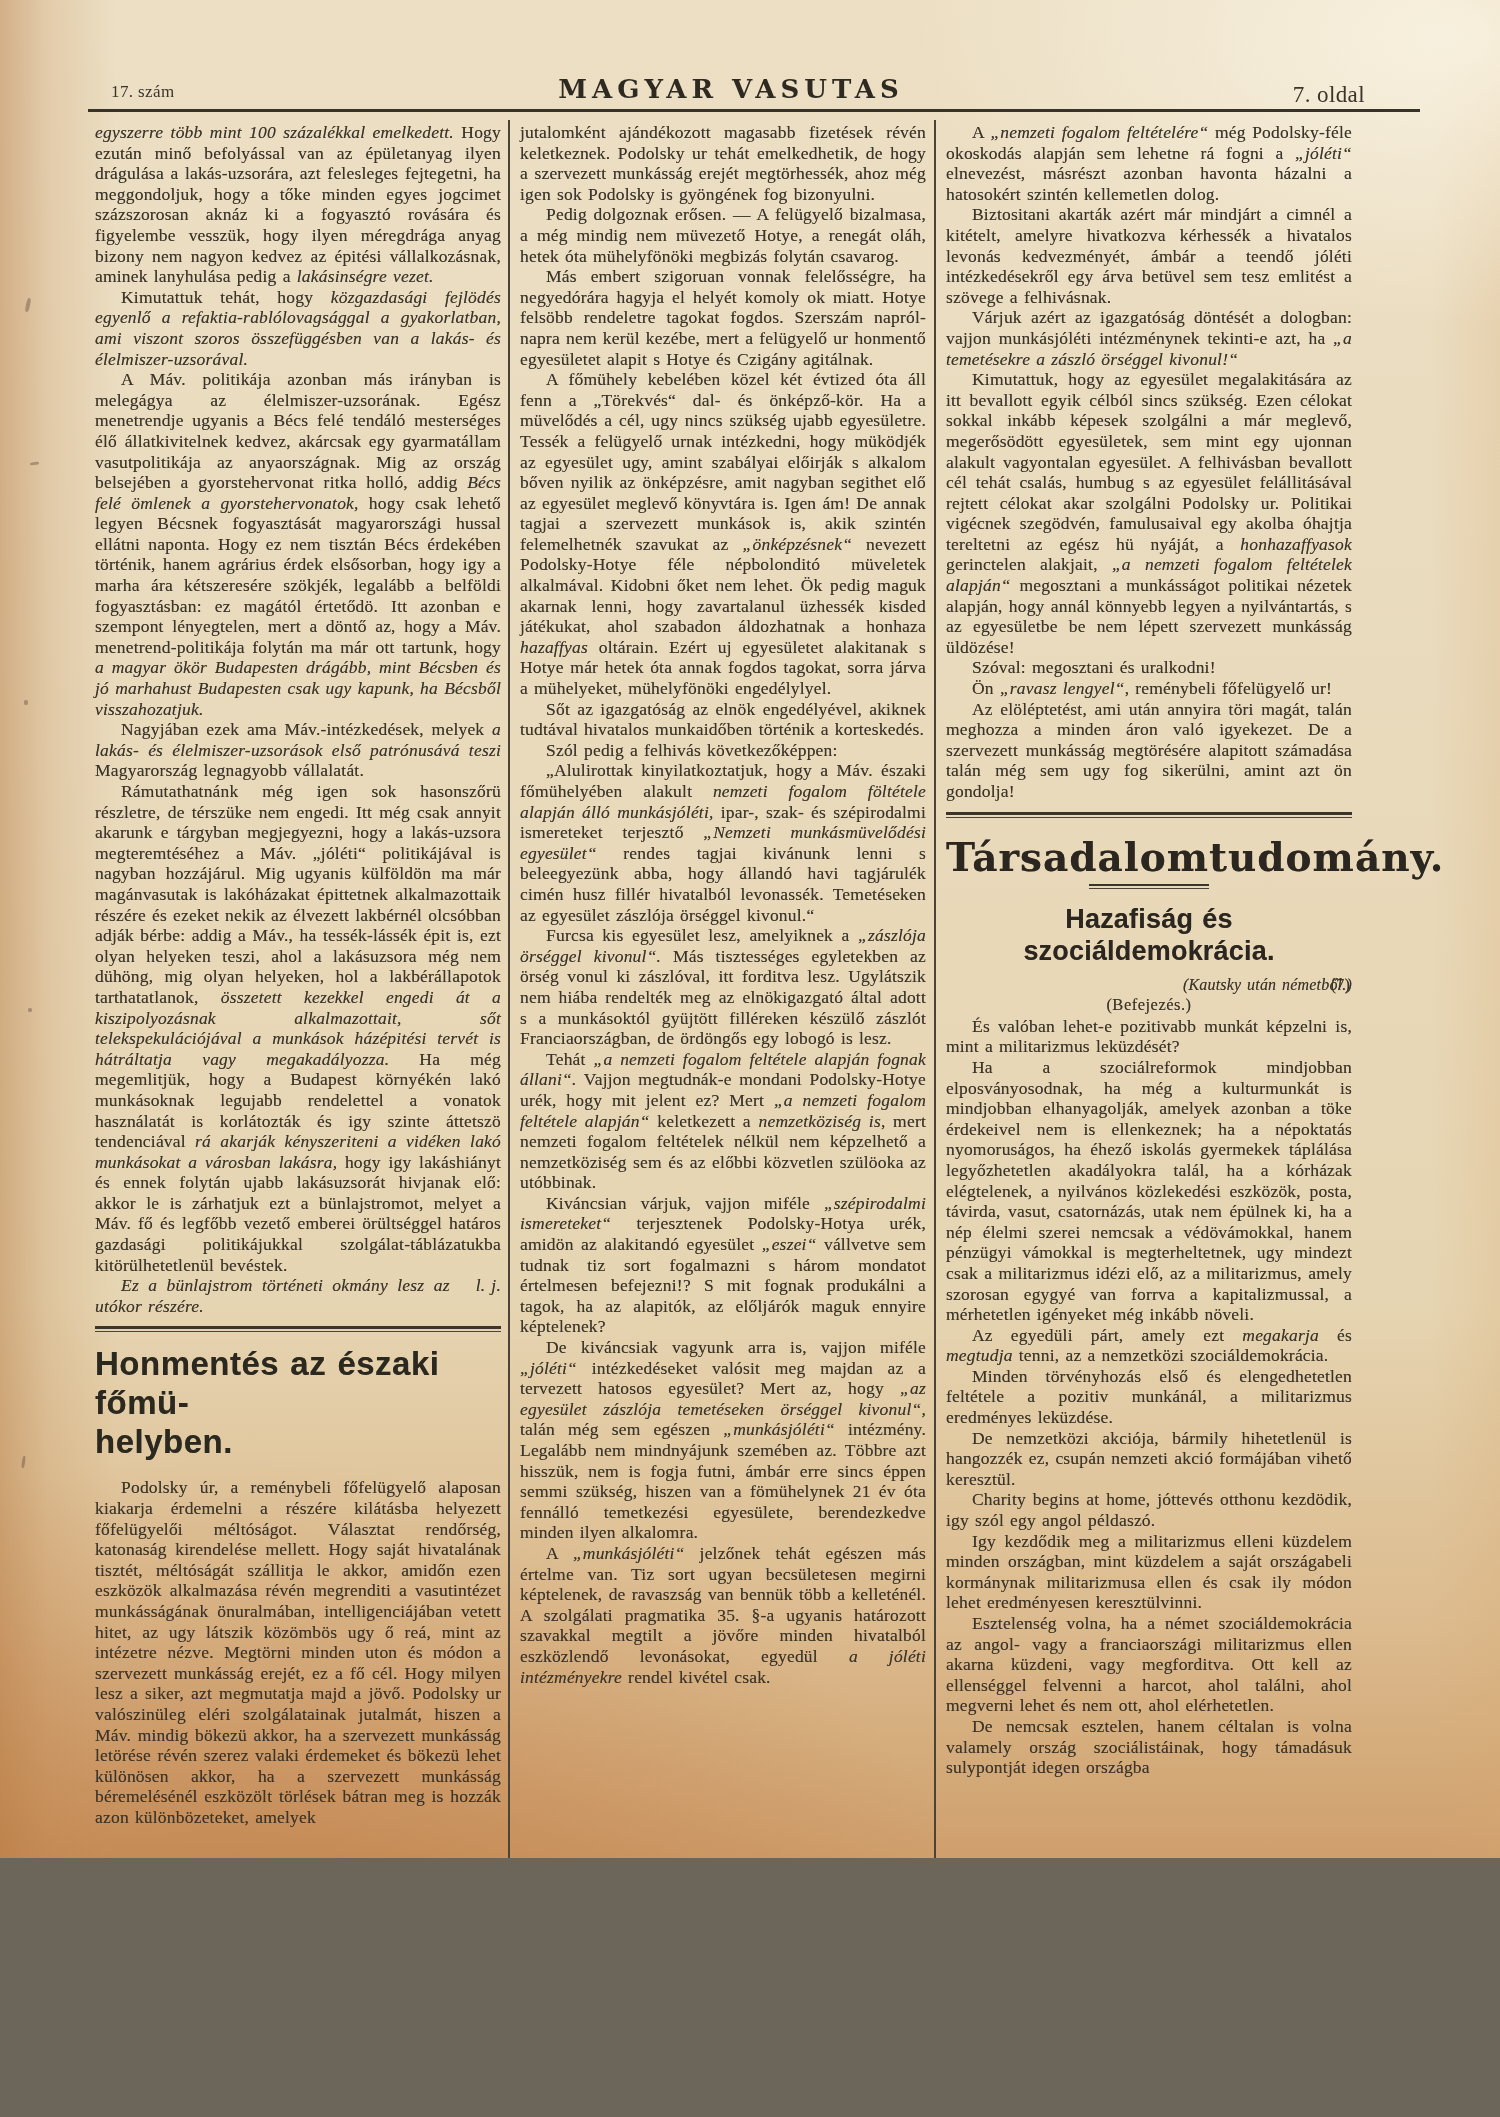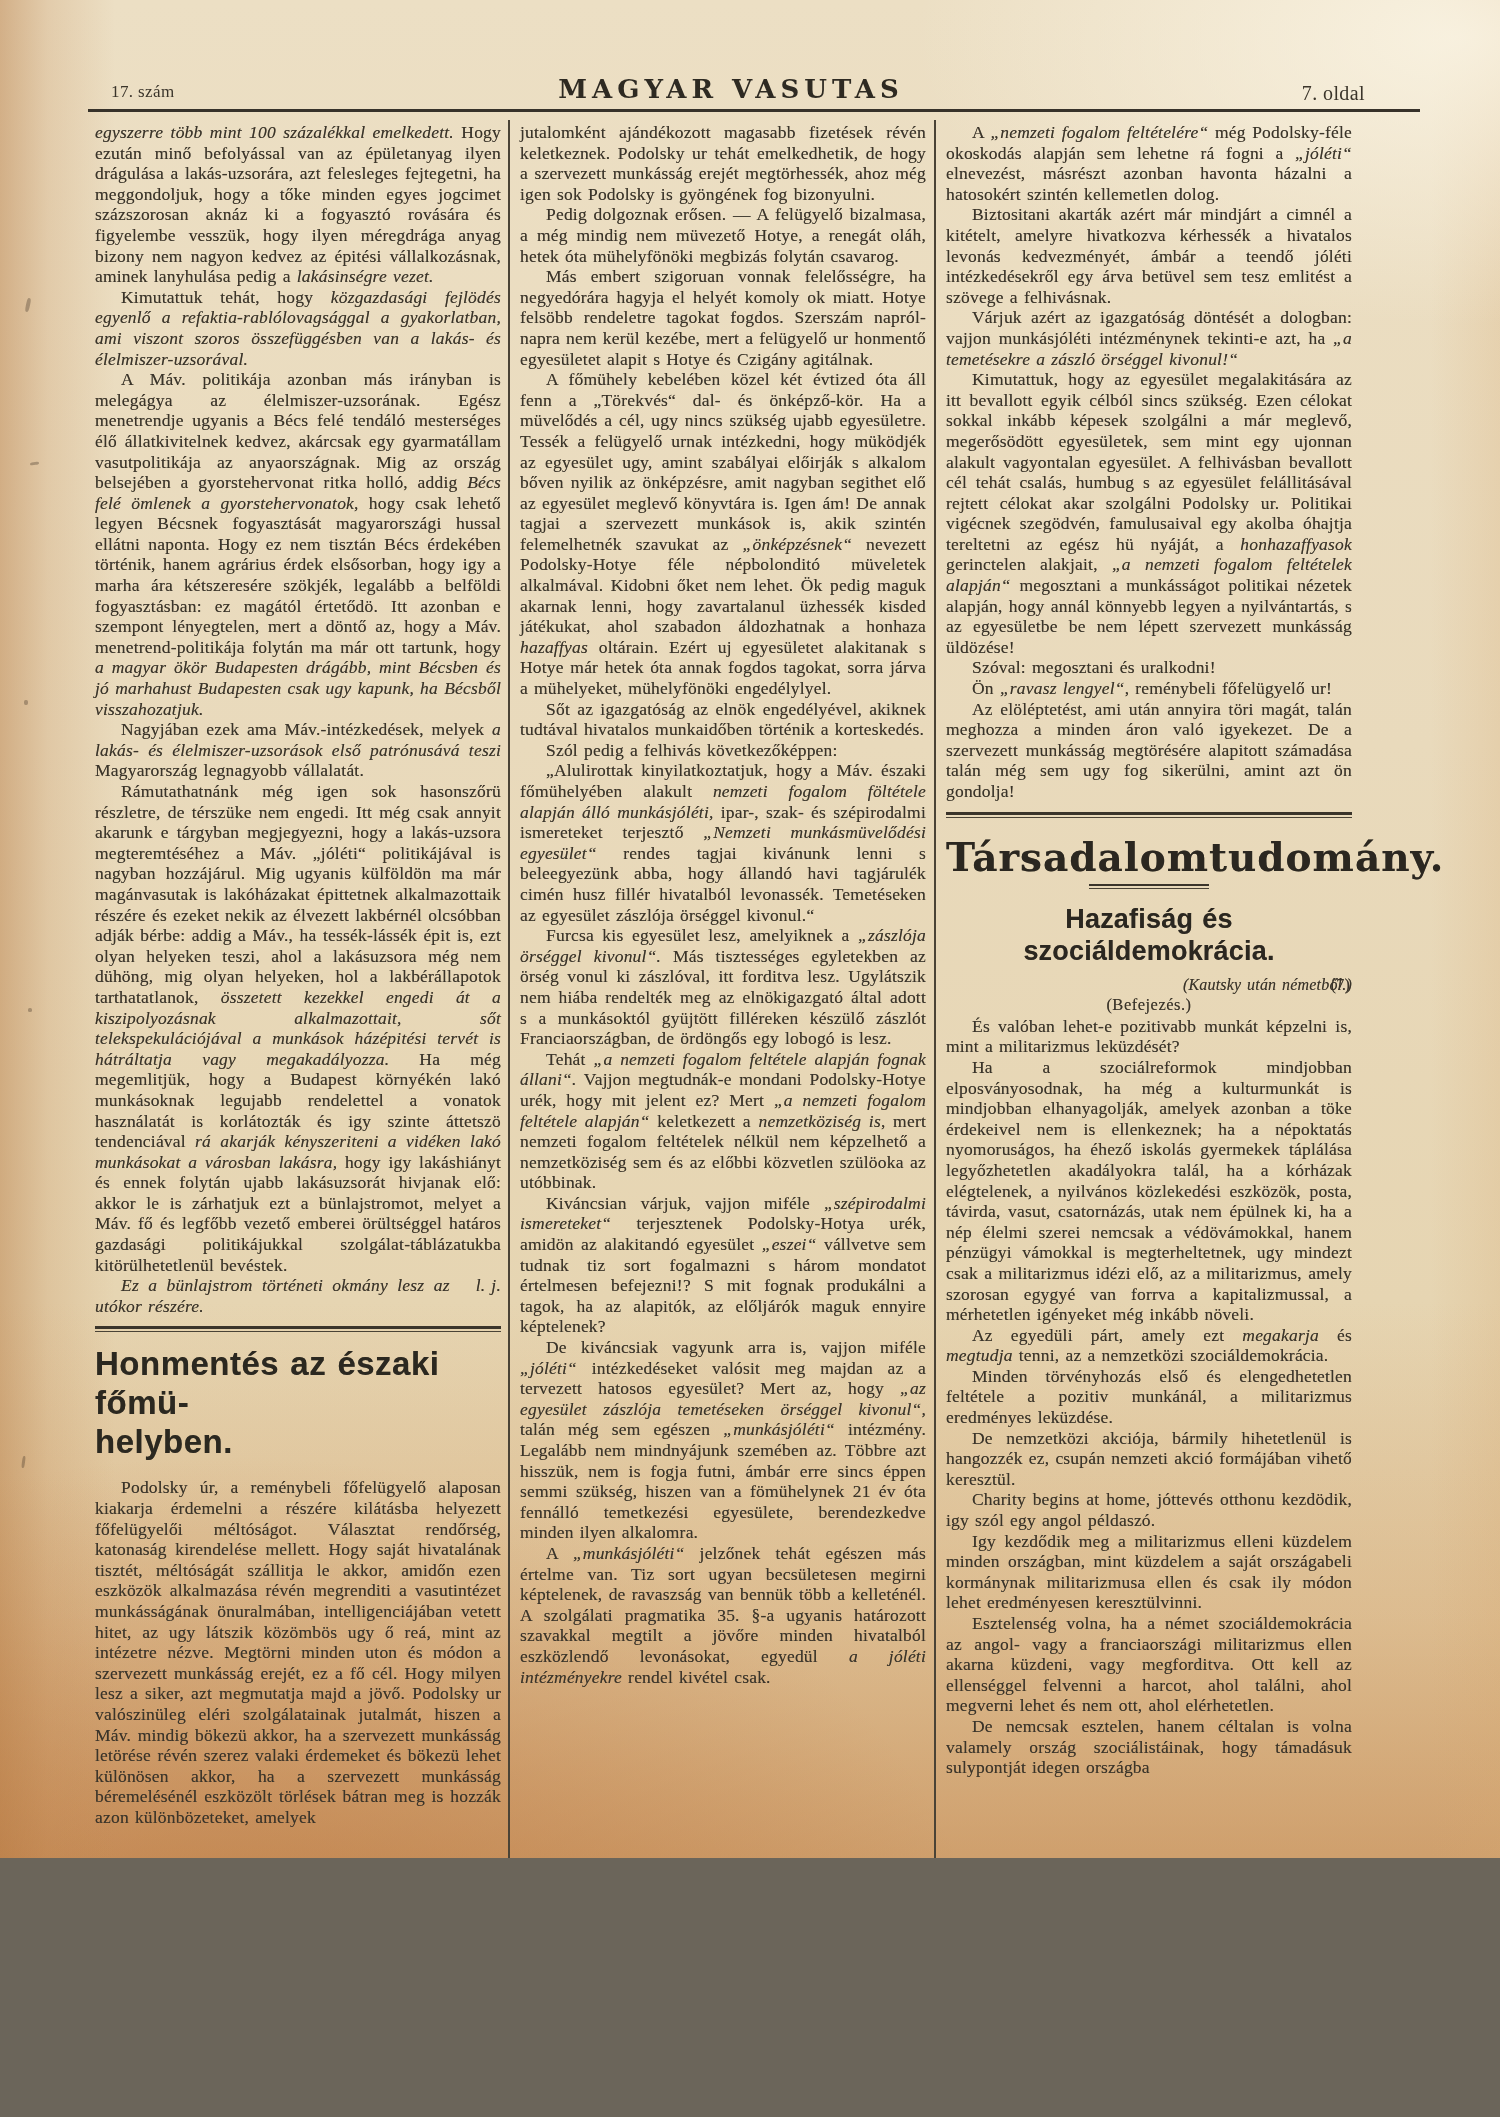--- a/index.html
+++ b/index.html
@@ -11,21 +11,21 @@
       linear-gradient(90deg, rgba(180,118,62,.45) 0px, rgba(189,128,73,.20) 48px, rgba(189,128,73,0) 115px),
       linear-gradient(270deg, rgba(214,168,112,.22) 0px, rgba(214,168,112,0) 70px),
       linear-gradient(180deg, rgba(0,0,0,0) 70%, rgba(198,130,70,.25) 87%, rgba(186,112,52,.48) 100%),
       radial-gradient(1250px 950px at 15% 110%, rgba(176,96,42,.55), rgba(176,96,42,0) 62%),
       linear-gradient(180deg, #ecdfc4 0%, #e9dabc 40%, #e6d5b2 70%, #e2cba1 100%);
   }
   .header{position:absolute;left:95px;top:74px;width:1272px;height:34px;}
   .issue{position:absolute;left:16px;top:8px;font-size:17px;letter-spacing:.4px;}
   .masthead{position:absolute;left:0;right:0;top:0;margin:0;text-align:center;
     font-family:"DejaVu Serif",serif;font-weight:bold;font-size:26px;letter-spacing:5px;color:#2e2a22;}
-  .pageno{position:absolute;right:2px;top:8px;font-size:20px;letter-spacing:.4px;}
+  .pageno{position:absolute;right:2px;top:8px;font-size:23px;letter-spacing:.4px;}
   .head-rule{position:absolute;left:88px;top:109px;width:1332px;height:3px;background:#37322a;}
   .vrule{position:absolute;top:120px;width:2px;background:#4a4336;}
   .vr1{left:508px;height:1838px;}
   .vr2{left:934px;height:1888px;}
   .col{position:absolute;top:122px;width:406px;font-size:17.5px;line-height:20.6px;
     text-align:justify;letter-spacing:.2px;word-spacing:1.5px;
     text-shadow:0 0 .5px rgba(62,54,42,.55);}
   #col1{left:95px;} #col2{left:520px;} #col3{left:946px;}
   p.para{margin:0;text-indent:26px;}
   p.para.noind{text-indent:0;}

